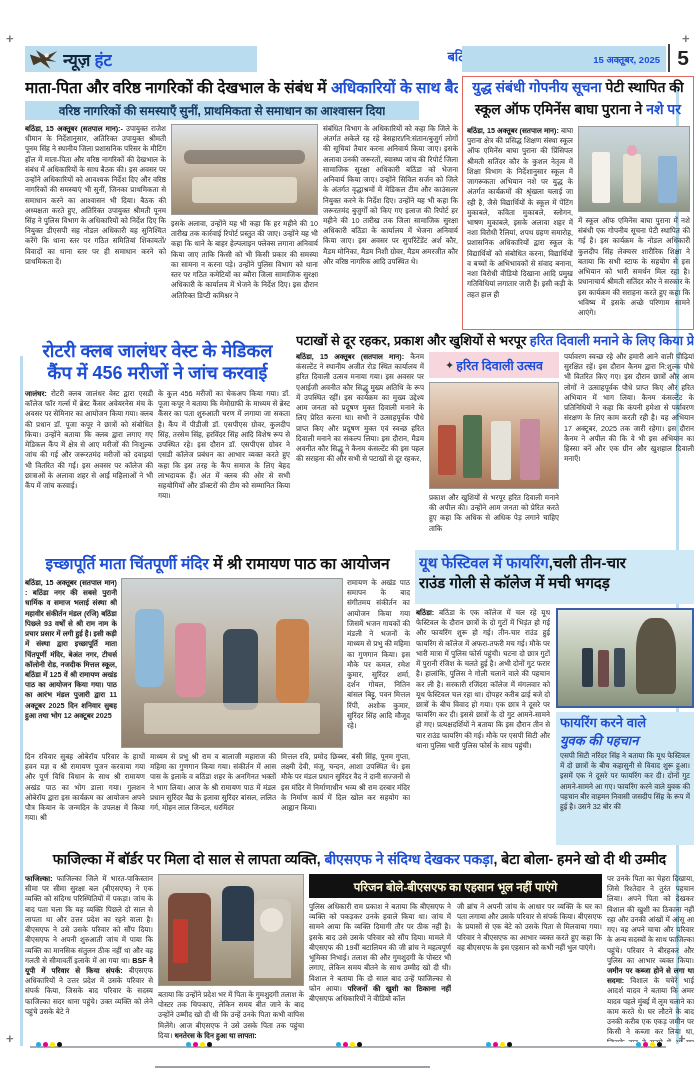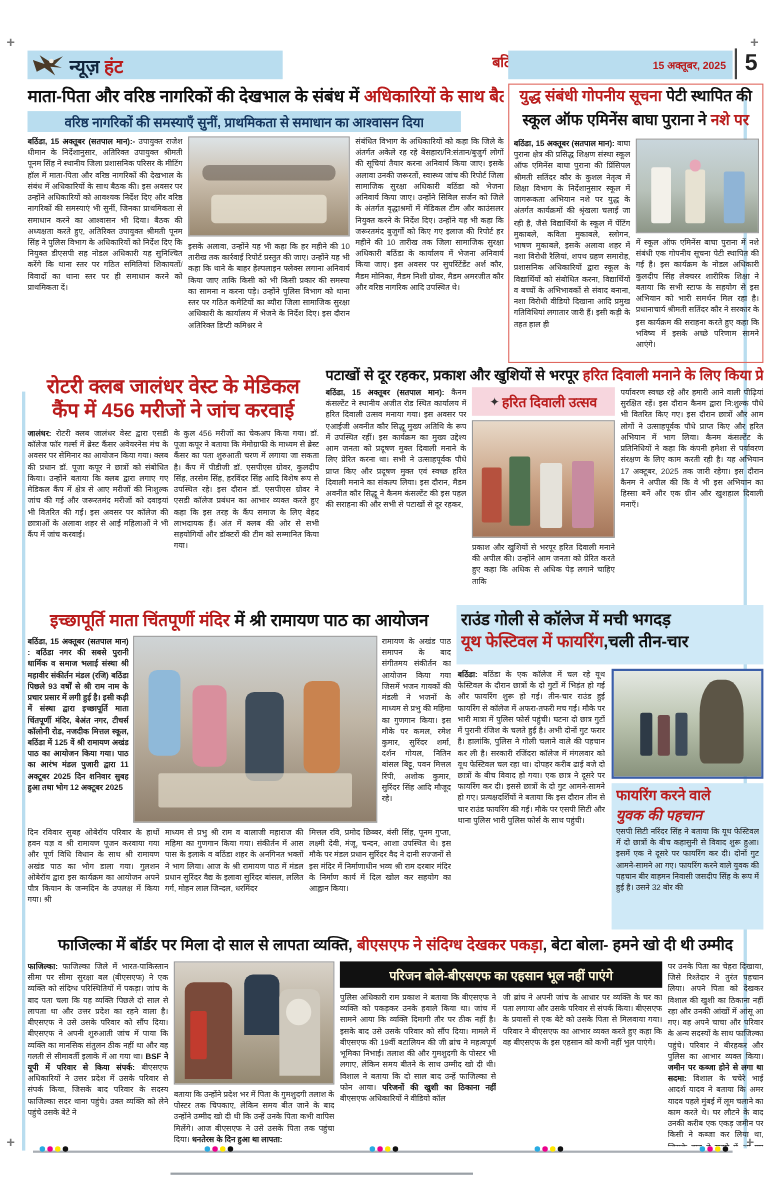--- a/index.html
+++ b/index.html
@@ -4,21 +4,21 @@
 <style>
   html,body{margin:0;padding:0;background:#ffffff;}
   body{width:696px;height:1076px;position:relative;overflow:hidden;
        font-family:"Liberation Sans","DejaVu Sans",sans-serif;color:#1c1c1c;}
   .abs{position:absolute;}
   .band{background:#b9ddef;}
   .crop{color:#777;font-size:13px;font-weight:bold;line-height:10px;}
   .colTxt{font-size:7.2px;line-height:1.42;text-align:justify;color:#222;overflow:hidden;}
   .colTxt b{color:#111;}
   .hl{font-weight:bold;color:#111;white-space:nowrap;overflow:hidden;}
-  .red{color:#b91c1c;}
+  .red{color:#1d4ed8;}
   .navy{color:#15365e;}
   .photo{position:absolute;overflow:hidden;border:1px solid #9a9a9a;box-sizing:border-box;}
   .blob{position:absolute;border-radius:2px;}
   .reg{position:absolute;display:flex;gap:2px;align-items:center;}
   .reg i{width:5px;height:5px;border-radius:50%;display:block;}
   .reg .c{background:#29abe2}.reg .m{background:#ec008c}.reg .y{background:#ffe600}.reg .k{background:#111}
   .rule{position:absolute;background:#a8adb3;}
   .bannerBlk{background:#111;color:#fff8d8;font-weight:bold;font-size:11.5px;
              display:flex;align-items:center;justify-content:center;white-space:nowrap;overflow:hidden;}
   .boxBlue{background:#cfe9f7;}
@@ -151,24 +151,24 @@
 </div>
 <div class="abs colTxt" style="left:150px;top:752px;width:126px;height:90px;">
   <span>माध्यम से प्रभु श्री राम व बालाजी महाराज की महिमा का गुणगान किया गया। संकीर्तन में आस पास के इलाके व बठिंडा शहर के अनगिनत भक्तों ने भाग लिया। आज के श्री रामायण पाठ में मंडल प्रधान सुरिंदर वैद्य के इलावा सुरिंदर बांसल, ललित गर्ग, मोहन लाल जिन्दल, धरमिंदर</span>
 </div>
 <div class="abs colTxt" style="left:281px;top:752px;width:129px;height:90px;">
   <span>मित्तल रवि, प्रमोद छिब्बर, बंसी सिंह, पूनम गुप्ता, लक्ष्मी देवी, मंजू, चन्दन, आशा उपस्थित थे। इस मौके पर मंडल प्रधान सुरिंदर वैद ने दानी सज्जनों से इस मंदिर में निर्माणाधीन भव्य श्री राम दरबार मंदिर के निर्माण कार्य में दिल खोल कर सहयोग का आह्वान किया।</span>
 </div>
 
 <div class="abs boxBlue" style="left:415px;top:550px;width:279px;height:54px;padding:2px 4px;box-sizing:border-box;">
   <div class="hl" style="font-size:15px;">
+    <span class="red">यूथ फेस्टिवल में फायरिंग</span><span>,चली तीन-चार</span>
+  </div>
+  <div class="hl" style="font-size:15px;">
     <span>राउंड गोली से कॉलेज में मची भगदड़</span>
-  </div>
-  <div class="hl" style="font-size:15px;">
-    <span class="red">यूथ फेस्टिवल में फायरिंग</span><span>,चली तीन-चार</span>
   </div>
 </div>
 <div class="abs colTxt" style="left:416px;top:608px;width:134px;height:237px;">
   <b>बठिंडा:</b>
   <span>बठिंडा के एक कॉलेज में चल रहे यूथ फेस्टिवल के दौरान छात्रों के दो गुटों में भिड़ंत हो गई और फायरिंग शुरू हो गई। तीन-चार राउंड हुई फायरिंग से कॉलेज में अफरा-तफरी मच गई। मौके पर भारी मात्रा में पुलिस फोर्स पहुंची। घटना दो छात्र गुटों में पुरानी रंजिश के चलते हुई है। अभी दोनों गुट फरार है। हालांकि, पुलिस ने गोली चलाने वाले की पहचान कर ली है। सरकारी रजिंदरा कॉलेज में मंगलवार को यूथ फेस्टिवल चल रहा था। दोपहर करीब ढाई बजे दो छात्रों के बीच विवाद हो गया। एक छात्र ने दूसरे पर फायरिंग कर दी। इससे छात्रों के दो गुट आमने-सामने हो गए। प्रत्यक्षदर्शियों ने बताया कि इस दौरान तीन से चार राउंड फायरिंग की गई। मौके पर एसपी सिटी और थाना पुलिस भारी पुलिस फोर्स के साथ पहुंची।</span>
 </div>
 <div class="photo" style="left:556px;top:608px;width:138px;height:100px;border:2px solid #3b5ea8;background:linear-gradient(180deg,#e4e8e2 0%,#b9c2ad 50%,#88927c 100%);">
   <div class="blob" style="left:58%;top:8%;width:30%;height:80%;background:#5c5546;border-radius:40% 40% 10% 10%;"></div>
   <div class="blob" style="left:18%;top:40%;width:8%;height:40%;background:#2e3a46;"></div>
   <div class="blob" style="left:30%;top:42%;width:8%;height:38%;background:#6e4a4a;"></div>

